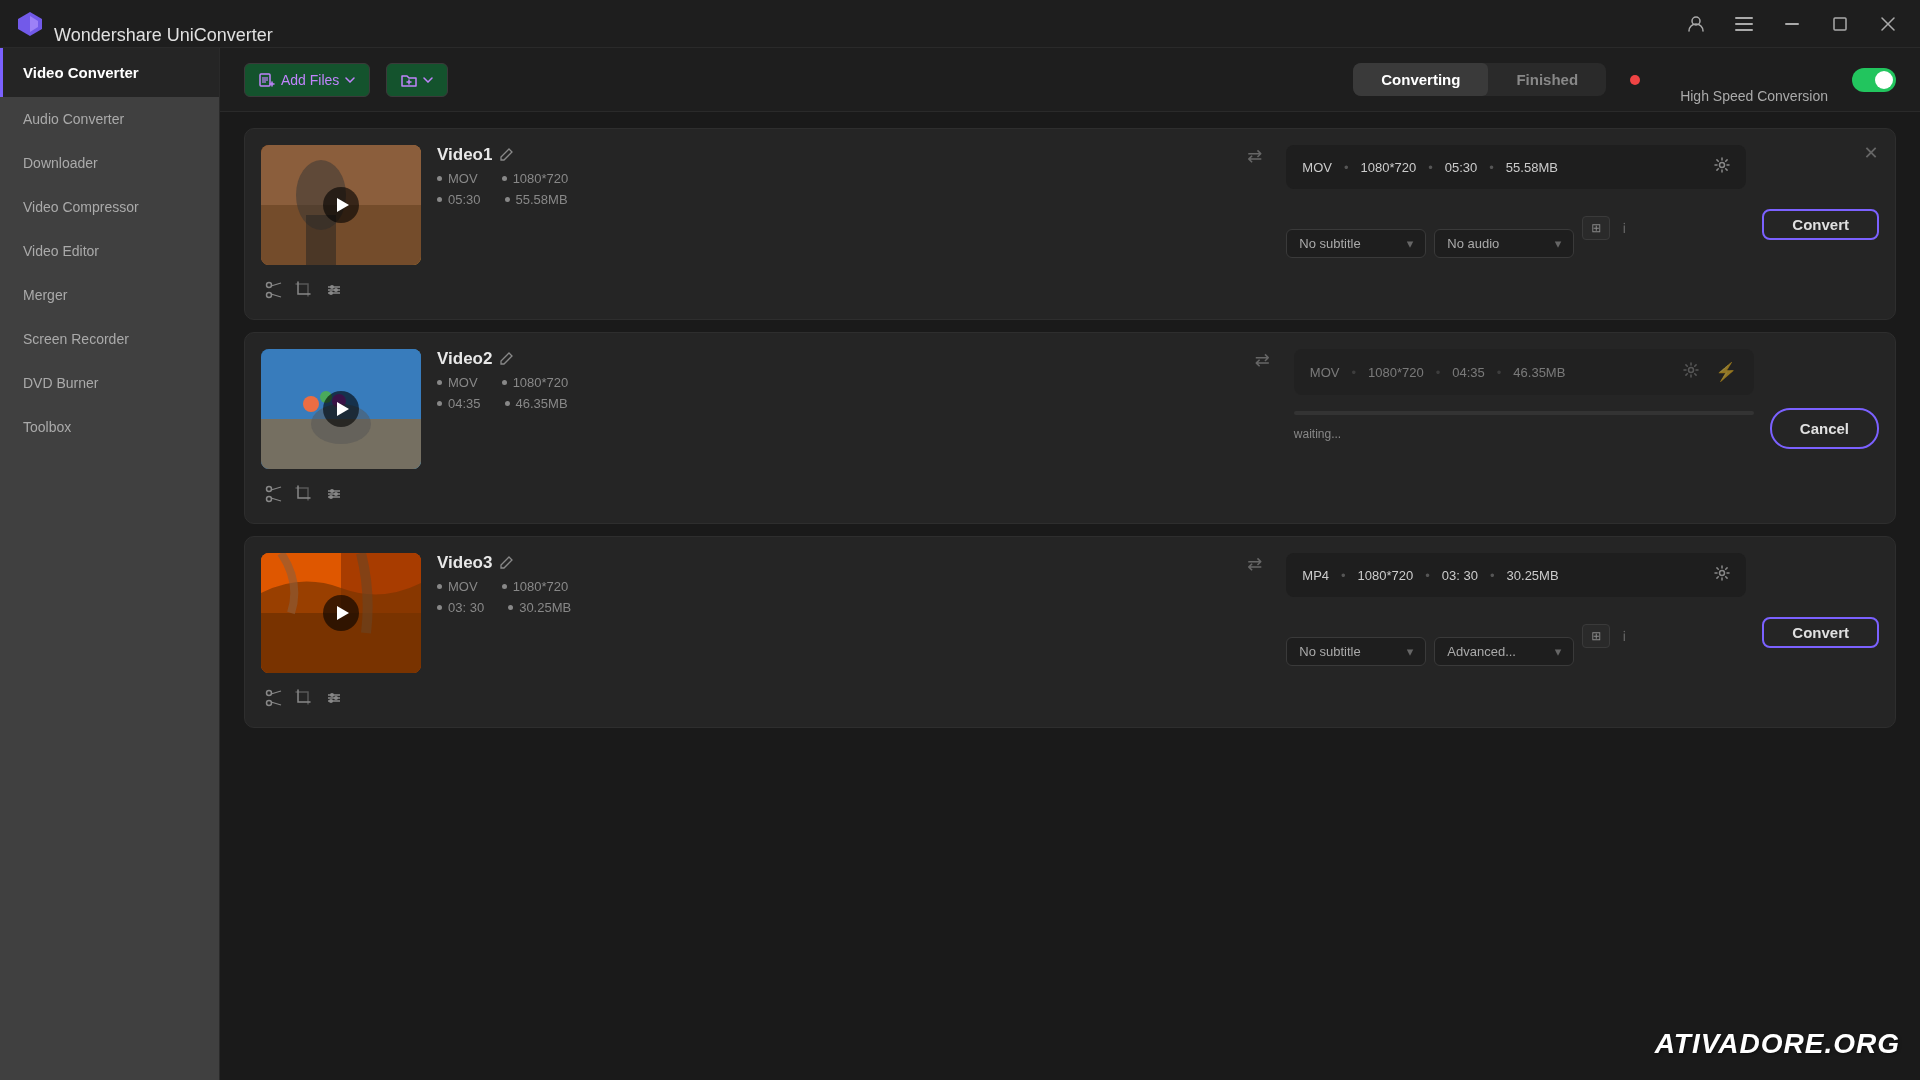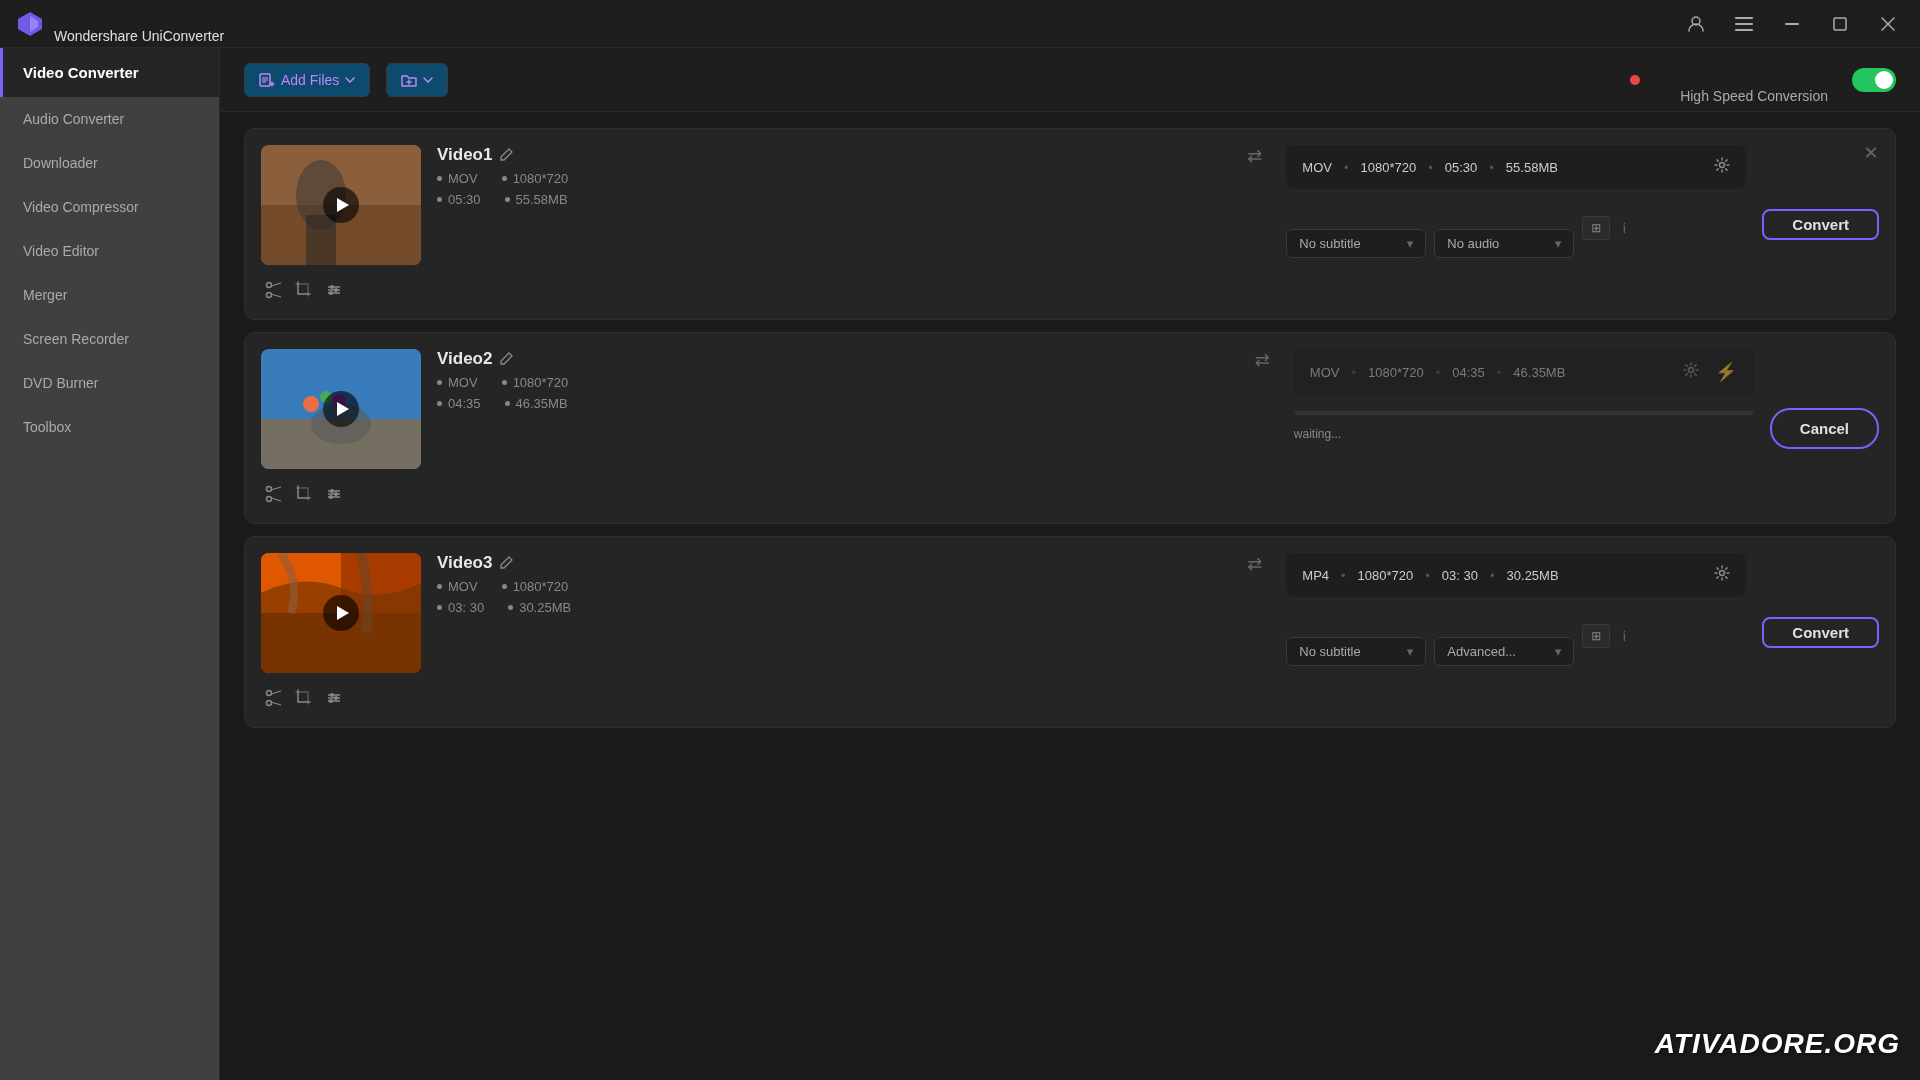--- a/index.html
+++ b/index.html
@@ -24,21 +24,21 @@
       border-bottom: 1px solid #2a2a2a;
       flex-shrink: 0;
     }
     .title-bar-logo {
       width: 28px;
       height: 28px;
       margin-right: 10px;
     }
     .title-bar-text {
       color: #e0e0e0;
-      font-size: 14px;
+      font-size: 18px;
       flex: 1;
       margin-top: 24px;
     }
     .title-bar-controls {
       display: flex;
       align-items: center;
       gap: 16px;
     }
     .title-bar-icon {
       width: 32px;
@@ -102,21 +102,21 @@
       align-items: center;
       padding: 0 24px;
       gap: 16px;
       border-bottom: 1px solid #2a2a2a;
       flex-shrink: 0;
     }
     .toolbar-btn {
       display: flex;
       align-items: center;
       gap: 6px;
-      background: #0c4a6e;
+      background: #14532d;
       border: 1px solid #3a3a3a;
       border-radius: 6px;
       padding: 8px 14px;
       color: #c084fc;
       cursor: pointer;
       font-size: 14px;
     }
     .toolbar-btn svg { color: #c084fc; }
 
     .toolbar-spacer { flex: 1; }
@@ -544,20 +544,28 @@
           <line x1="8" y1="8" x2="8" y2="12" stroke="#c084fc" stroke-width="1.5" stroke-linecap="round"></line>
           <line x1="6" y1="10" x2="10" y2="10" stroke="#c084fc" stroke-width="1.5" stroke-linecap="round"></line>
         </svg>
         <svg width="10" height="6" viewBox="0 0 10 6">
           <path d="M1 1l4 4 4-4" stroke="#c084fc" stroke-width="1.5" fill="none" stroke-linecap="round"></path>
         </svg>
       </button>
 
       <div class="toolbar-spacer"></div>
 
+      <div class="tab-group">
+        <button class="tab-btn active">
+          <span>Converting</span>
+        </button>
+        <button class="tab-btn">
+          <span>Finished</span>
+        </button>
+      </div>
       <div class="finished-badge">
         <div class="finished-dot"></div>
       </div>
 
       <span class="hsc-label">High Speed Conversion</span>
       <div class="toggle-switch"></div>
     </div>
 
     <div class="video-list">
 

